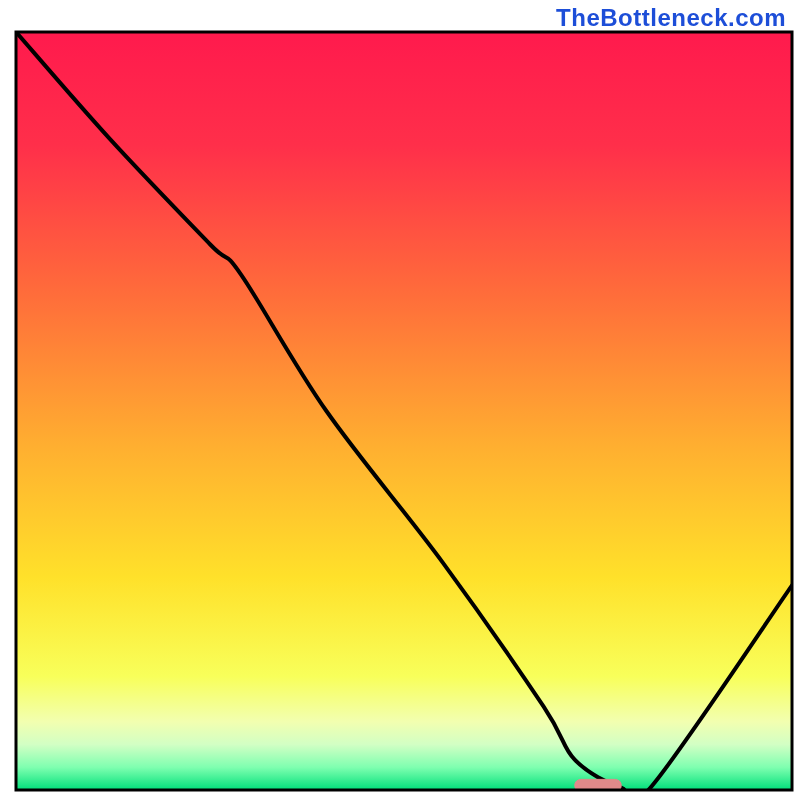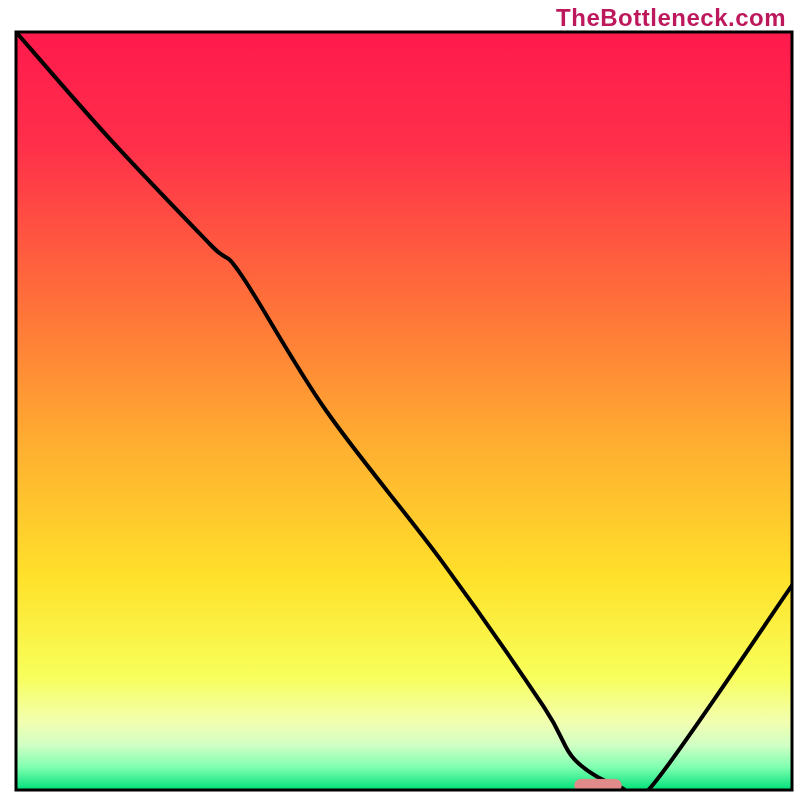--- a/index.html
+++ b/index.html
@@ -15,21 +15,21 @@
     position: relative;
     width: 800px;
     height: 800px;
   }
   .attribution {
     position: absolute;
     top: 4px;
     right: 14px;
     font-size: 24px;
     font-weight: 600;
-    color: #be185d;
+    color: #1d4ed8;
     letter-spacing: 0.5px;
   }
   svg.plot {
     position: absolute;
     left: 0;
     top: 0;
     width: 800px;
     height: 800px;
   }
 </style>

